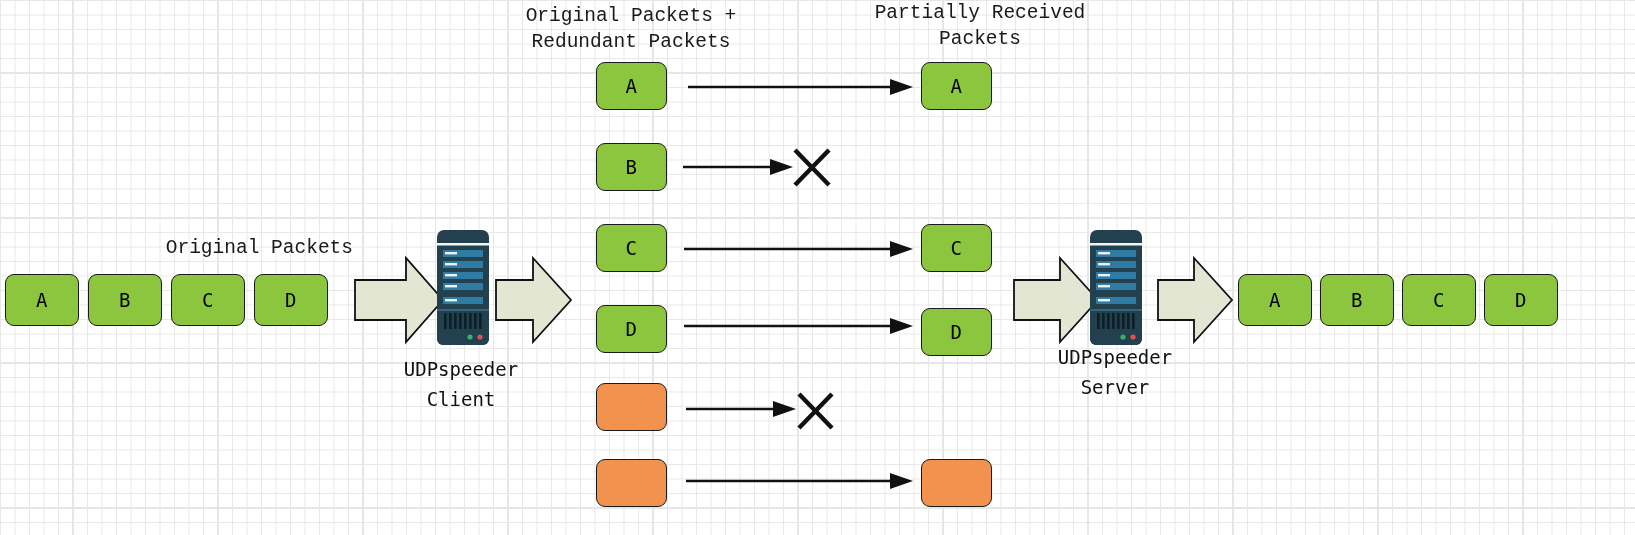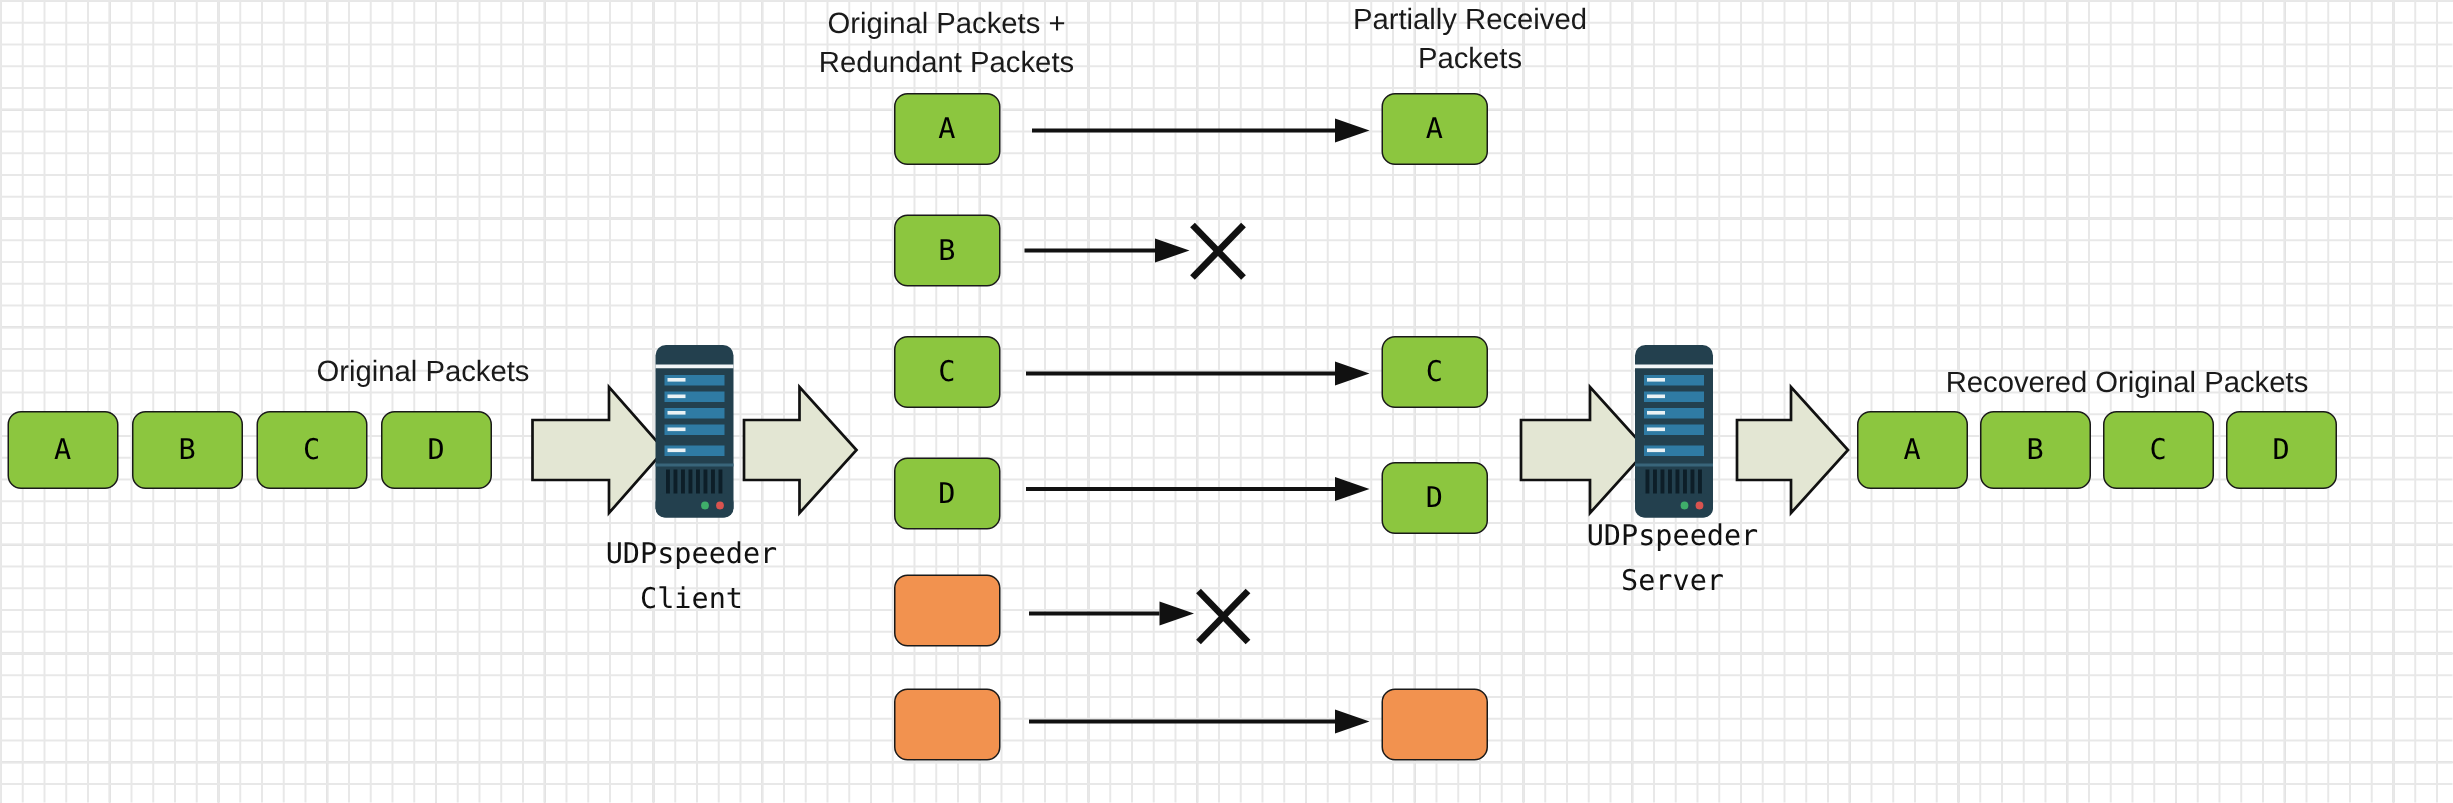--- a/index.html
+++ b/index.html
@@ -31,21 +31,21 @@
     color:#000;
     font-family:"DejaVu Sans Mono","Liberation Mono",monospace;
     letter-spacing:0.5px;
   }
   .pkt.green{background:#8CC63F;}
   .pkt.orange{background:#F2924F;}
   .caption{
     position:absolute;
     font-size:19.5px;
     color:#1a1a1a;
-    font-family:Liberation Sans, sans-serif;
+    font-family:Liberation Mono, monospace;
     text-align:center;
     white-space:pre;
     line-height:26px;
     letter-spacing:0px;
   }
   .node-label{
     position:absolute;
     font-size:19px;
     color:#111;
     font-family:"DejaVu Sans Mono","Liberation Mono",monospace;
@@ -61,21 +61,20 @@
 <div id="canvas">
 
   <div class="caption" style="left:28px;top:235px;width:325px;text-align:right;">Original Packets</div>
 
   <div class="caption" style="left:461px;top:3px;width:340px;">Original Packets +
 Redundant Packets</div>
 
   <div class="caption" style="left:820px;top:0px;width:320px;">Partially Received
 Packets</div>
 
-  <div class="caption" style="left:1218px;top:242px;width:400px;">Recovered Original Packets</div>
 
   <div class="pkt green" style="left:5px;top:274px;width:74px;height:52px;">A</div>
   <div class="pkt green" style="left:88px;top:274px;width:74px;height:52px;">B</div>
   <div class="pkt green" style="left:171px;top:274px;width:74px;height:52px;">C</div>
   <div class="pkt green" style="left:254px;top:274px;width:74px;height:52px;">D</div>
 
   <div class="pkt green" style="left:596px;top:62px;width:71px;height:48px;">A</div>
   <div class="pkt green" style="left:596px;top:143px;width:71px;height:48px;">B</div>
   <div class="pkt green" style="left:596px;top:224px;width:71px;height:48px;">C</div>
   <div class="pkt green" style="left:596px;top:305px;width:71px;height:48px;">D</div>

